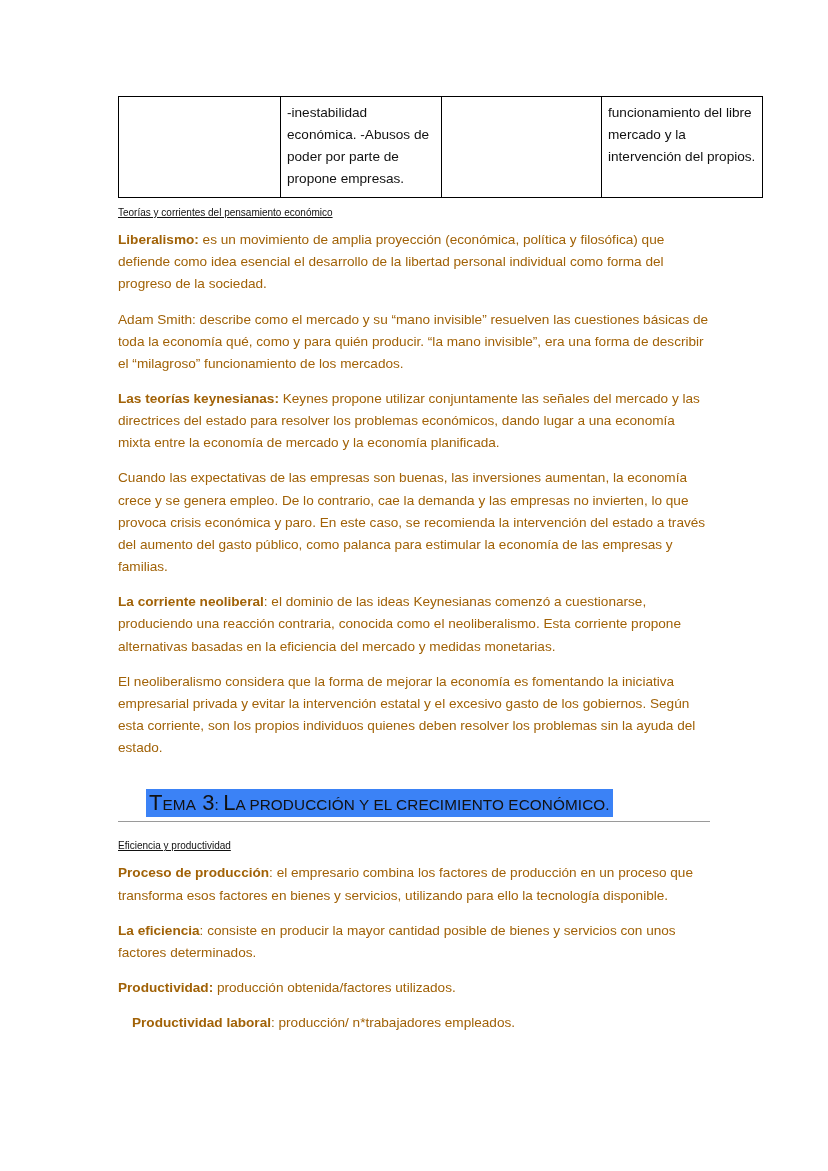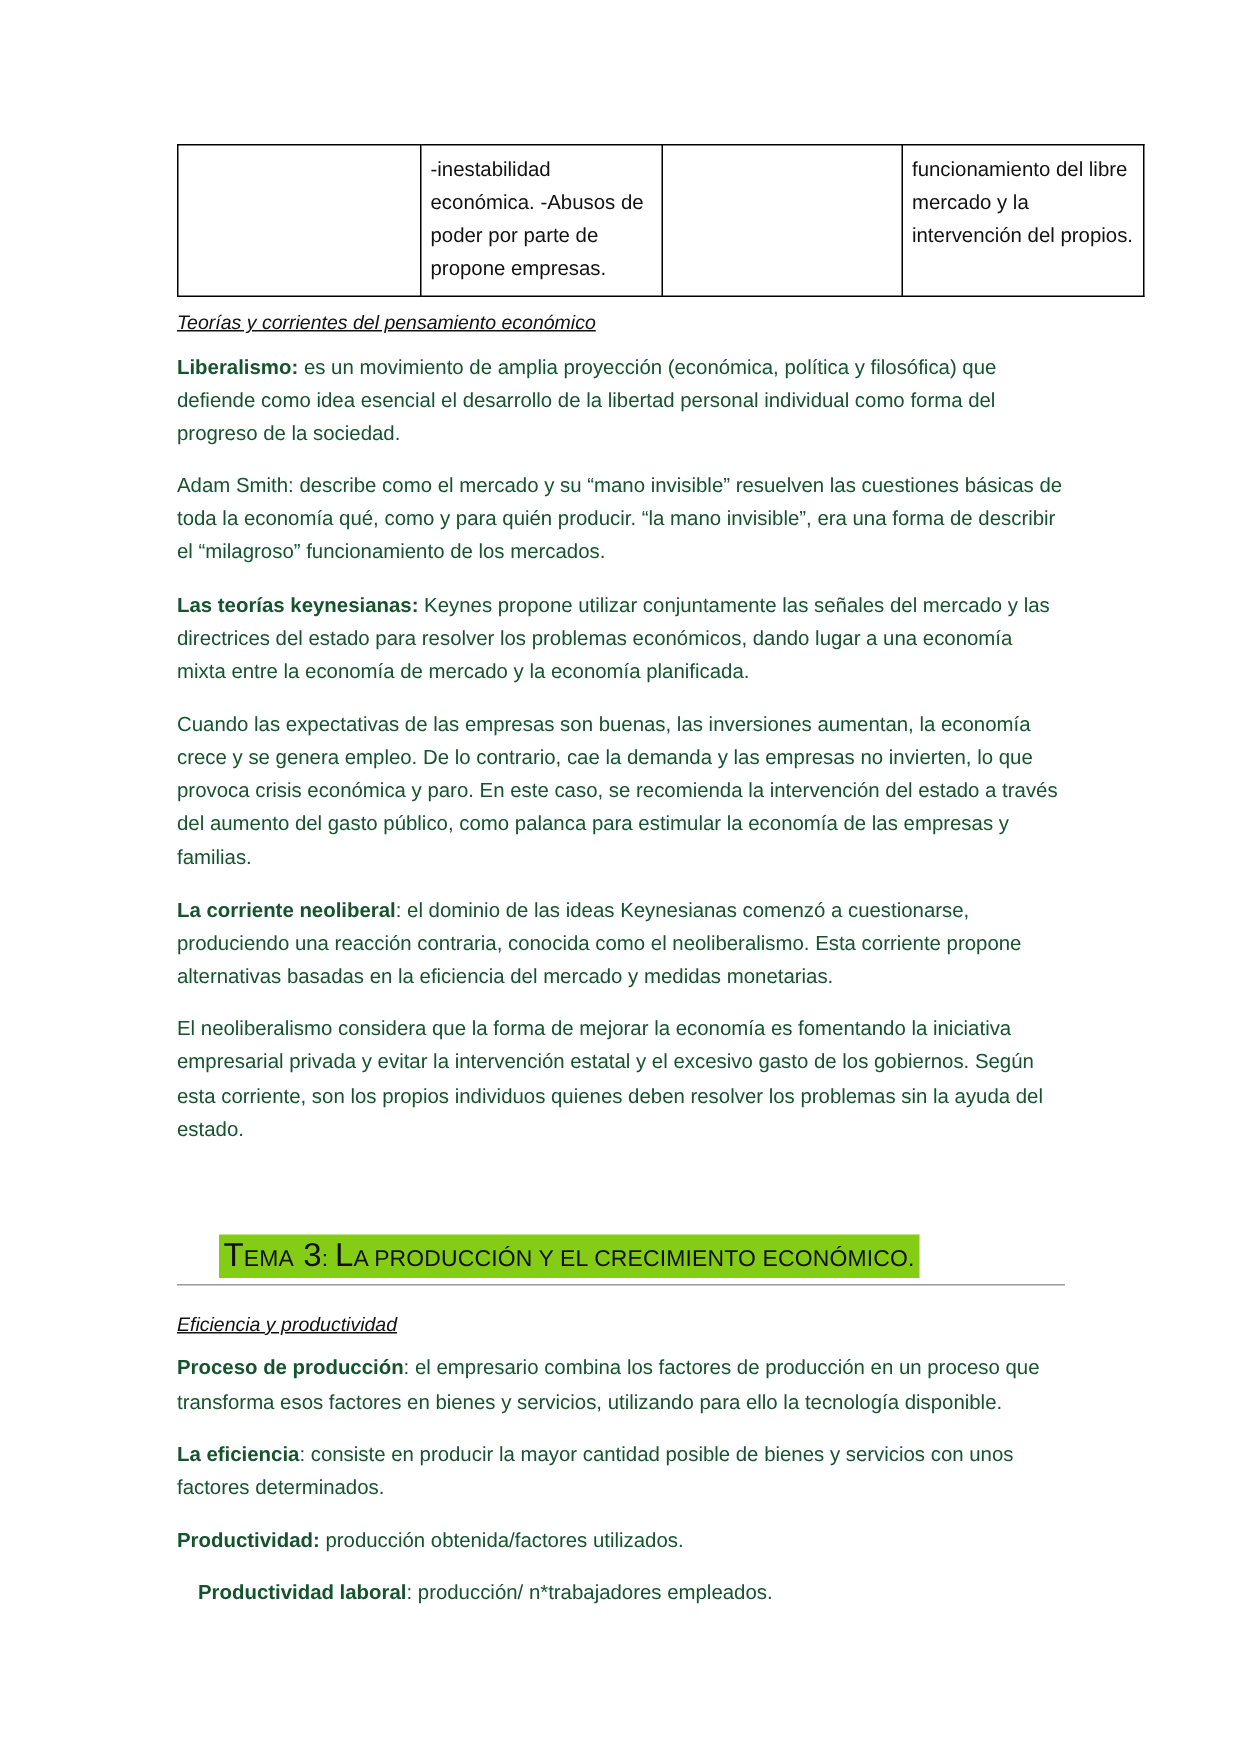--- a/index.html
+++ b/index.html
@@ -41,55 +41,53 @@
     line-height: 1.62;
     color: #111111;
   }
   .col-a { width: 149px; }
   .col-b { width: 148px; }
   .col-c { width: 147px; }
   .col-d { width: 148px; }
 
   
   .subhead {
-    font-size: 13px;
+    font-size: 10px;
     line-height: 1.5;
     text-decoration: underline;
     margin: 7px 0 9px 0;
     color: #111111;
     display: block;
     width: max-content;
     max-width: 100%;
-    font-style: italic;
   }
   p.para {
     font-size: 13.6px;
     line-height: 1.63;
     margin: 0 0 13px 0;
-    color: #14532d;
+    color: #a16207;
     text-align: left;
   }
   p.para:last-child { margin-bottom: 0; margin-left: 14px; }
   .lead { font-weight: bold; }
 
   
   .tema-block {
     margin: 30px 0 0 0;
     padding: 0;
     border-bottom: 1.6px solid #9a9a9a;
     padding-bottom: 4px;
   }
   .tema-heading {
     display: inline-block;
-    background: #84cc16;
+    background: #3b82f6;
     padding: 2px 3px 3px 3px;
     margin-left: 28px;
     white-space: nowrap;
     color: #111111;
-    margin-top: 29px;
   }
   .tema-big {
     font-size: 22px;
     line-height: 1.05;
     letter-spacing: 0.1px;
   }
   .tema-caps {
     font-size: 15.3px;
     line-height: 1.05;
     letter-spacing: 0.1px;

